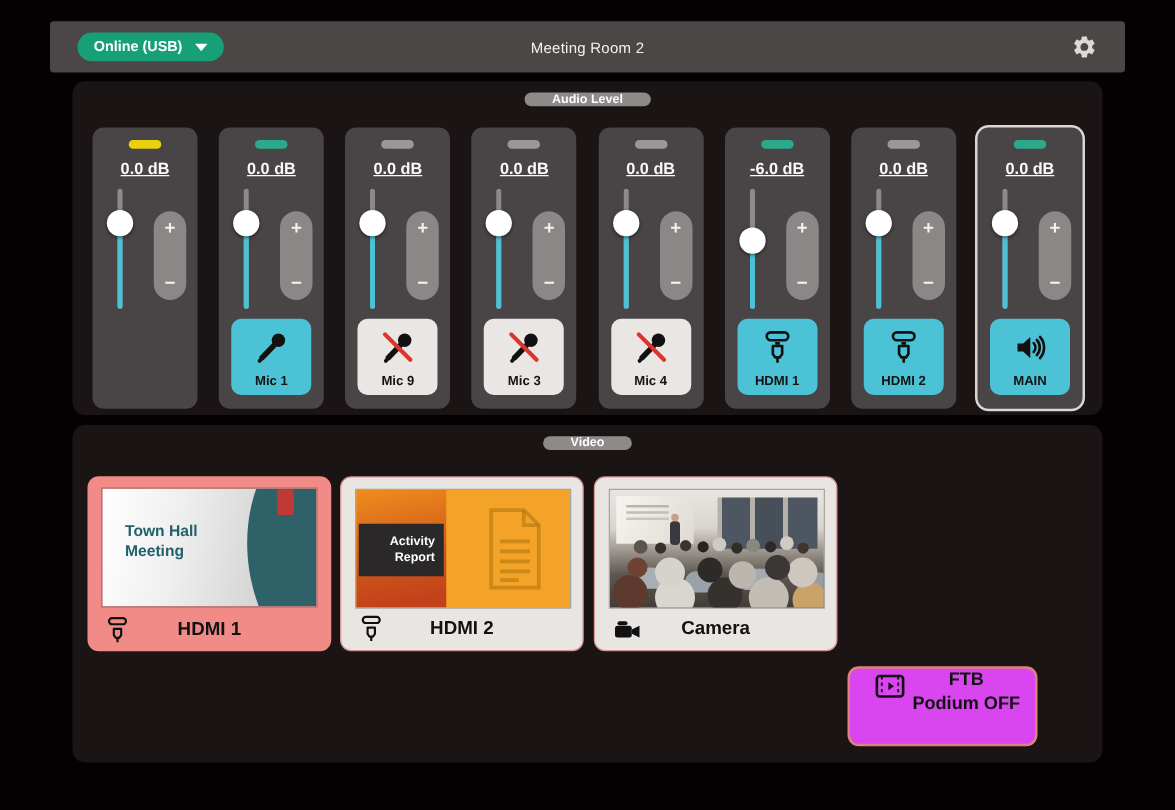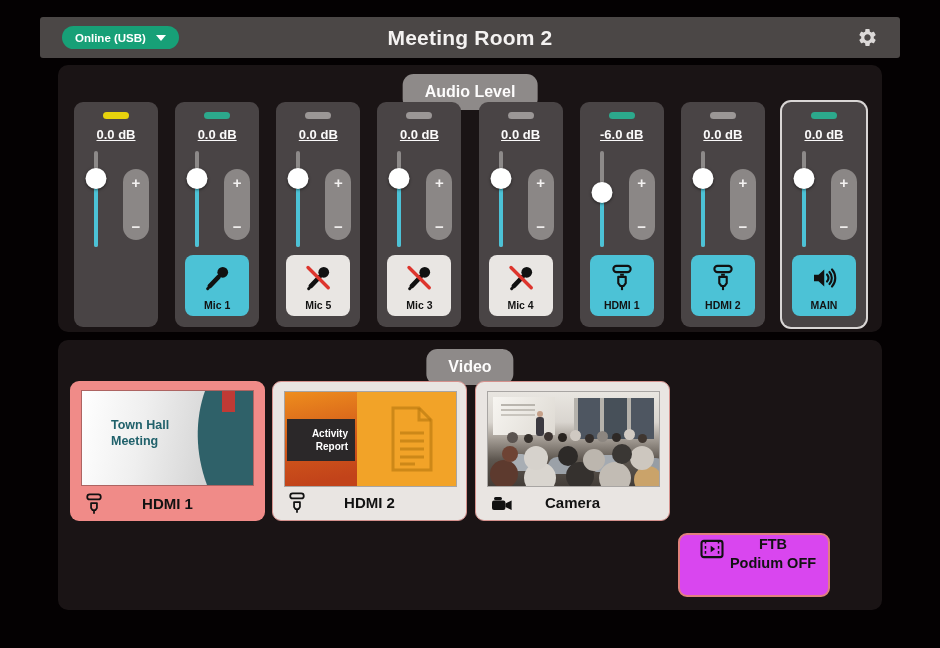--- a/index.html
+++ b/index.html
@@ -7,29 +7,29 @@
        font-family:"Liberation Sans",sans-serif;}
 
   
   .header{position:absolute;left:40px;top:17px;width:860px;height:41px;background:#4b4746;
           border-radius:3px;display:flex;align-items:center;justify-content:center;}
   .conn-pill{position:absolute;left:22px;top:9px;height:23px;padding:0 13px;border-radius:12px;
              background:#17a077;color:#fff;font-weight:bold;font-size:11.5px;display:flex;
              align-items:center;gap:10px;cursor:pointer;}
   .caret{width:0;height:0;border-left:5px solid transparent;border-right:5px solid transparent;
          border-top:6px solid #fff;}
-  .title{font-size:21px;font-weight:bold;color:#f4f2f1;letter-spacing:.2px;}
+  .title{font-size:12px;font-weight:normal;color:#f4f2f1;letter-spacing:.2px;}
   .gear{position:absolute;right:22px;top:10px;width:21px;height:21px;color:#dcd9d8;cursor:pointer;}
 
   
   .panel{position:absolute;left:58px;width:824px;background:#1a1415;border-radius:10px;}
   .audio-panel{top:65px;height:267px;}
   .video-panel{top:340px;height:270px;}
   .badge{position:absolute;top:9px;left:50%;transform:translateX(-50%);background:#8e8a89;
-         color:#fdfcfc;font-size:16px;font-weight:bold;padding:9px 22px;border-radius:11px;
+         color:#fdfcfc;font-size:10px;font-weight:bold;padding:0 22px;border-radius:11px;
          white-space:nowrap;}
 
   
   .strips{position:absolute;left:16px;top:37px;width:792px;height:225px;display:flex;
           justify-content:space-between;}
   .strip{width:84px;height:225px;background:#494445;border-radius:9px;display:flex;
          flex-direction:column;align-items:center;position:relative;box-sizing:border-box;}
   .strip.selected{box-shadow:0 0 0 2px #d9d6d5;}
   .indicator{margin-top:10px;width:26px;height:7px;border-radius:4px;background:#9b9796;flex:none;}
   .db{margin-top:8px;font-size:13px;font-weight:bold;color:#fbfafa;text-decoration:underline;}
@@ -63,21 +63,21 @@
   .thumb{position:absolute;left:12px;top:10px;width:171px;height:94px;overflow:hidden;
          outline:1px solid rgba(0,0,0,.28);}
   .tile-row{position:absolute;left:0;right:0;bottom:0;height:35px;display:flex;align-items:center;
             justify-content:center;}
   .tile-icon{position:absolute;left:13px;top:50%;transform:translateY(-50%);color:#111;}
   .tile-label{font-size:15px;font-weight:bold;color:#121212;}
 
   
   .slide1{background:linear-gradient(100deg,#ffffff 0%,#efefef 35%,#d2d2d2 78%);}
   .slide1 svg{position:absolute;left:0;top:0;width:100%;height:100%;}
-  .slide1-title{position:absolute;left:29px;top:26px;width:84px;font-size:12.5px;font-weight:bold;
+  .slide1-title{position:absolute;left:18px;top:26px;width:84px;font-size:12.5px;font-weight:bold;
                 color:#20616b;line-height:1.3;}
   .slide2{background:#f2a328;}
   .slide2-band{position:absolute;left:0;top:0;width:42%;height:100%;
                background:linear-gradient(170deg,#ee8d1d 0%,#d0571b 55%,#c2431a 90%);}
   .slide2-box{position:absolute;left:2px;top:27px;width:68px;height:42px;background:#2b2829;
               color:#fff;font-size:10px;font-weight:bold;line-height:1.3;display:flex;
               align-items:center;justify-content:flex-end;text-align:right;padding-right:7px;
               box-sizing:border-box;}
   .slide2 svg.doc{position:absolute;right:13px;top:11px;width:64px;height:72px;}
 
@@ -200,21 +200,21 @@
           <svg class="ch-icon" width="30" height="30" viewBox="0 0 24 24">
             <circle cx="16.6" cy="7.4" r="4.3" fill="#111"></circle>
             <path d="M13.3 11.1 L6.2 18.5" stroke="#111" stroke-width="3.6" stroke-linecap="round"></path>
             <path d="M4.9 20.2 L4.5 20.6" stroke="#111" stroke-width="2.4" stroke-linecap="round"></path>
           </svg>
 
           <svg class="slash" width="30" height="30" viewBox="0 0 24 24" style="position:absolute;">
             <path d="M4 3.6 L20.2 19.8" stroke="#dd352d" stroke-width="2.7" stroke-linecap="round"></path>
           </svg>
         </div>
-        <div class="ch-label">Mic 5</div>
+        <div class="ch-label">Mic 9</div>
       </div>
     </div>
 
     <div class="strip">
       <div class="indicator" style="background: rgb(155, 151, 150);"></div>
       <div class="db">0.0 dB</div>
       <div class="controls">
         <div class="slider">
           <div class="track"></div>
           <div class="fill" style="top: calc(20% + 10px);"></div>

